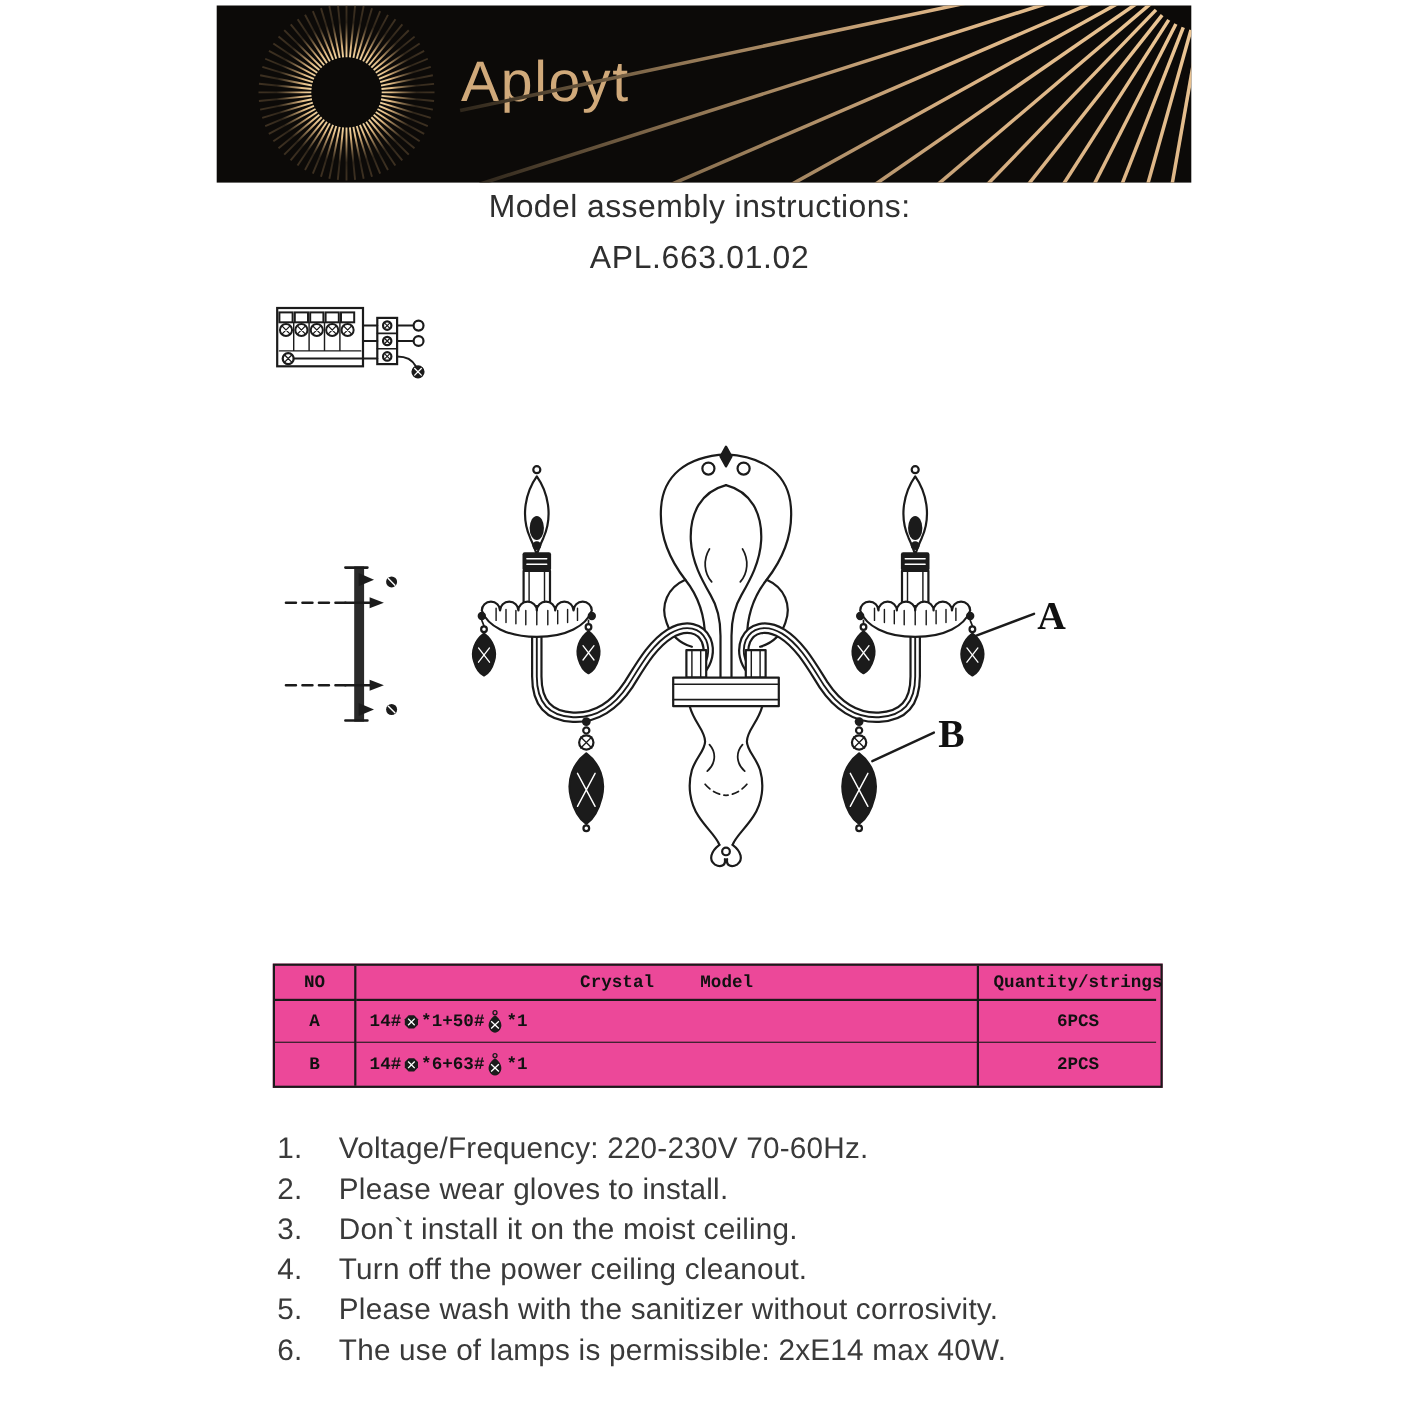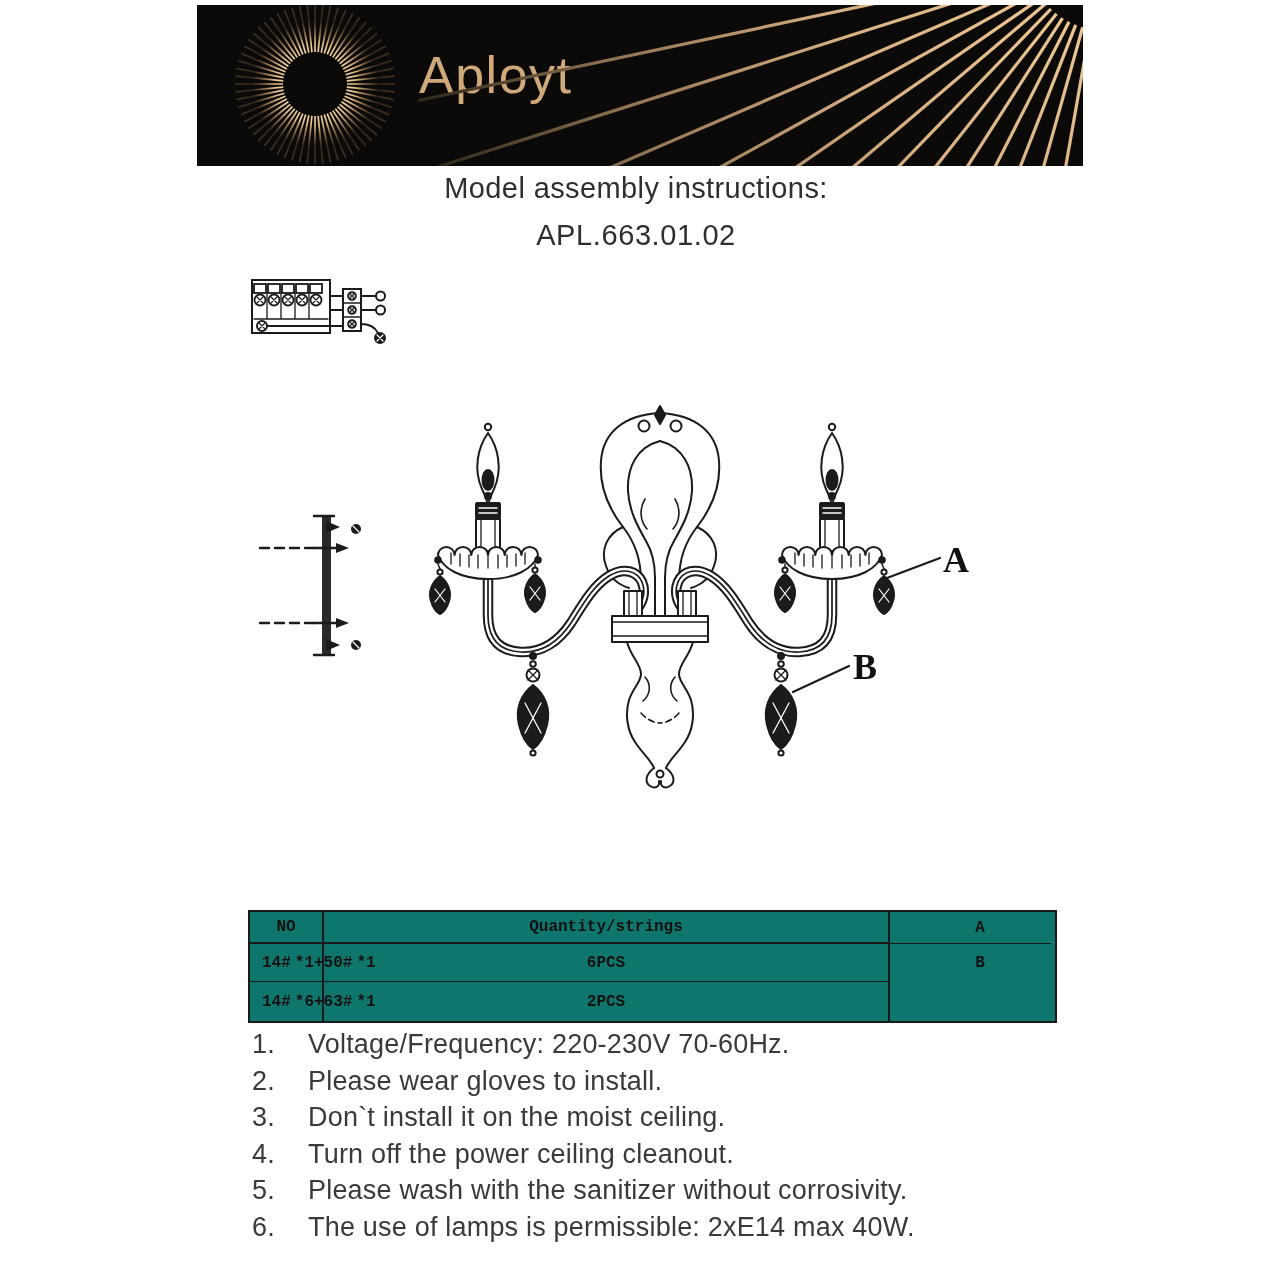--- a/index.html
+++ b/index.html
@@ -18,23 +18,23 @@
   .t1{font-size:29px;letter-spacing:.4px;color:#2f2f2f;}
   .t2{font-size:29px;letter-spacing:.6px;color:#2f2f2f;margin-top:14px;}
 
   
   .wiring{left:245px;top:267px;}
   .bracket{left:256px;top:503px;}
   .sconce{left:395px;top:403px;}
   svg text.partlabel{font-family:"Liberation Serif", serif;font-weight:bold;font-size:36px;fill:#111;}
 
   
-  .ctable{left:248px;top:910px;width:805px;border:2px solid #1a1a1a;
+  .ctable{left:248px;top:876px;width:805px;border:2px solid #1a1a1a;
           display:grid;grid-template-columns:74px 566px 161px;grid-template-rows:32px 38px 39px;
-          font-family:"Liberation Mono", monospace;font-weight:bold;color:#111;background:#0f766e;}
+          font-family:"Liberation Mono", monospace;font-weight:bold;color:#111;background:#ec4899;}
   .ctable .cell{display:flex;align-items:center;justify-content:center;
                 border-right:2px solid #1a1a1a;border-bottom:1.6px solid #1a1a1a;font-size:16px;}
   .ctable .cell:nth-child(3n){border-right:none;padding-left:19px;}
   .ctable .hdr{border-bottom:2.6px solid #1a1a1a;font-size:16px;}
   .ctable .model-cell{justify-content:flex-start;padding-left:12px;}
   .ctable .lastrow{border-bottom:none;}
   .hgap{display:inline-block;width:42px;}
   .cicon{display:inline-block;vertical-align:middle;margin:0 2px;}
 
   
@@ -337,20 +337,25 @@
 
     <path d="M492,175 L545,155" stroke-width="2.2"></path>
     <path d="M398,289 L454,263" stroke-width="2.2"></path>
   </g>
   <text class="partlabel" x="548" y="169">A</text>
   <text class="partlabel" x="458" y="276">B</text>
 </svg>
 
 <div class="abs ctable">
   <div class="cell hdr">NO</div>
+  <div class="cell hdr">
+    <span>Crystal</span>
+      <span class="hgap"></span>
+    <span>Model</span>
+  </div>
   <div class="cell hdr">Quantity/strings</div>
 
   <div class="cell">A</div>
   <div class="cell model-cell">
     <span>14#</span>
     <svg class="cicon" width="14" height="14" viewBox="0 0 14 14">
       <path d="M4.5,1 H9.5 L13,4.5 V9.5 L9.5,13 H4.5 L1,9.5 V4.5 Z" fill="#1b1b1b"></path>
       <path d="M4,4 L10,10 M10,4 L4,10" stroke="#fff" stroke-width="1.2"></path>
     </svg>
     <span>*1+50#</span>

